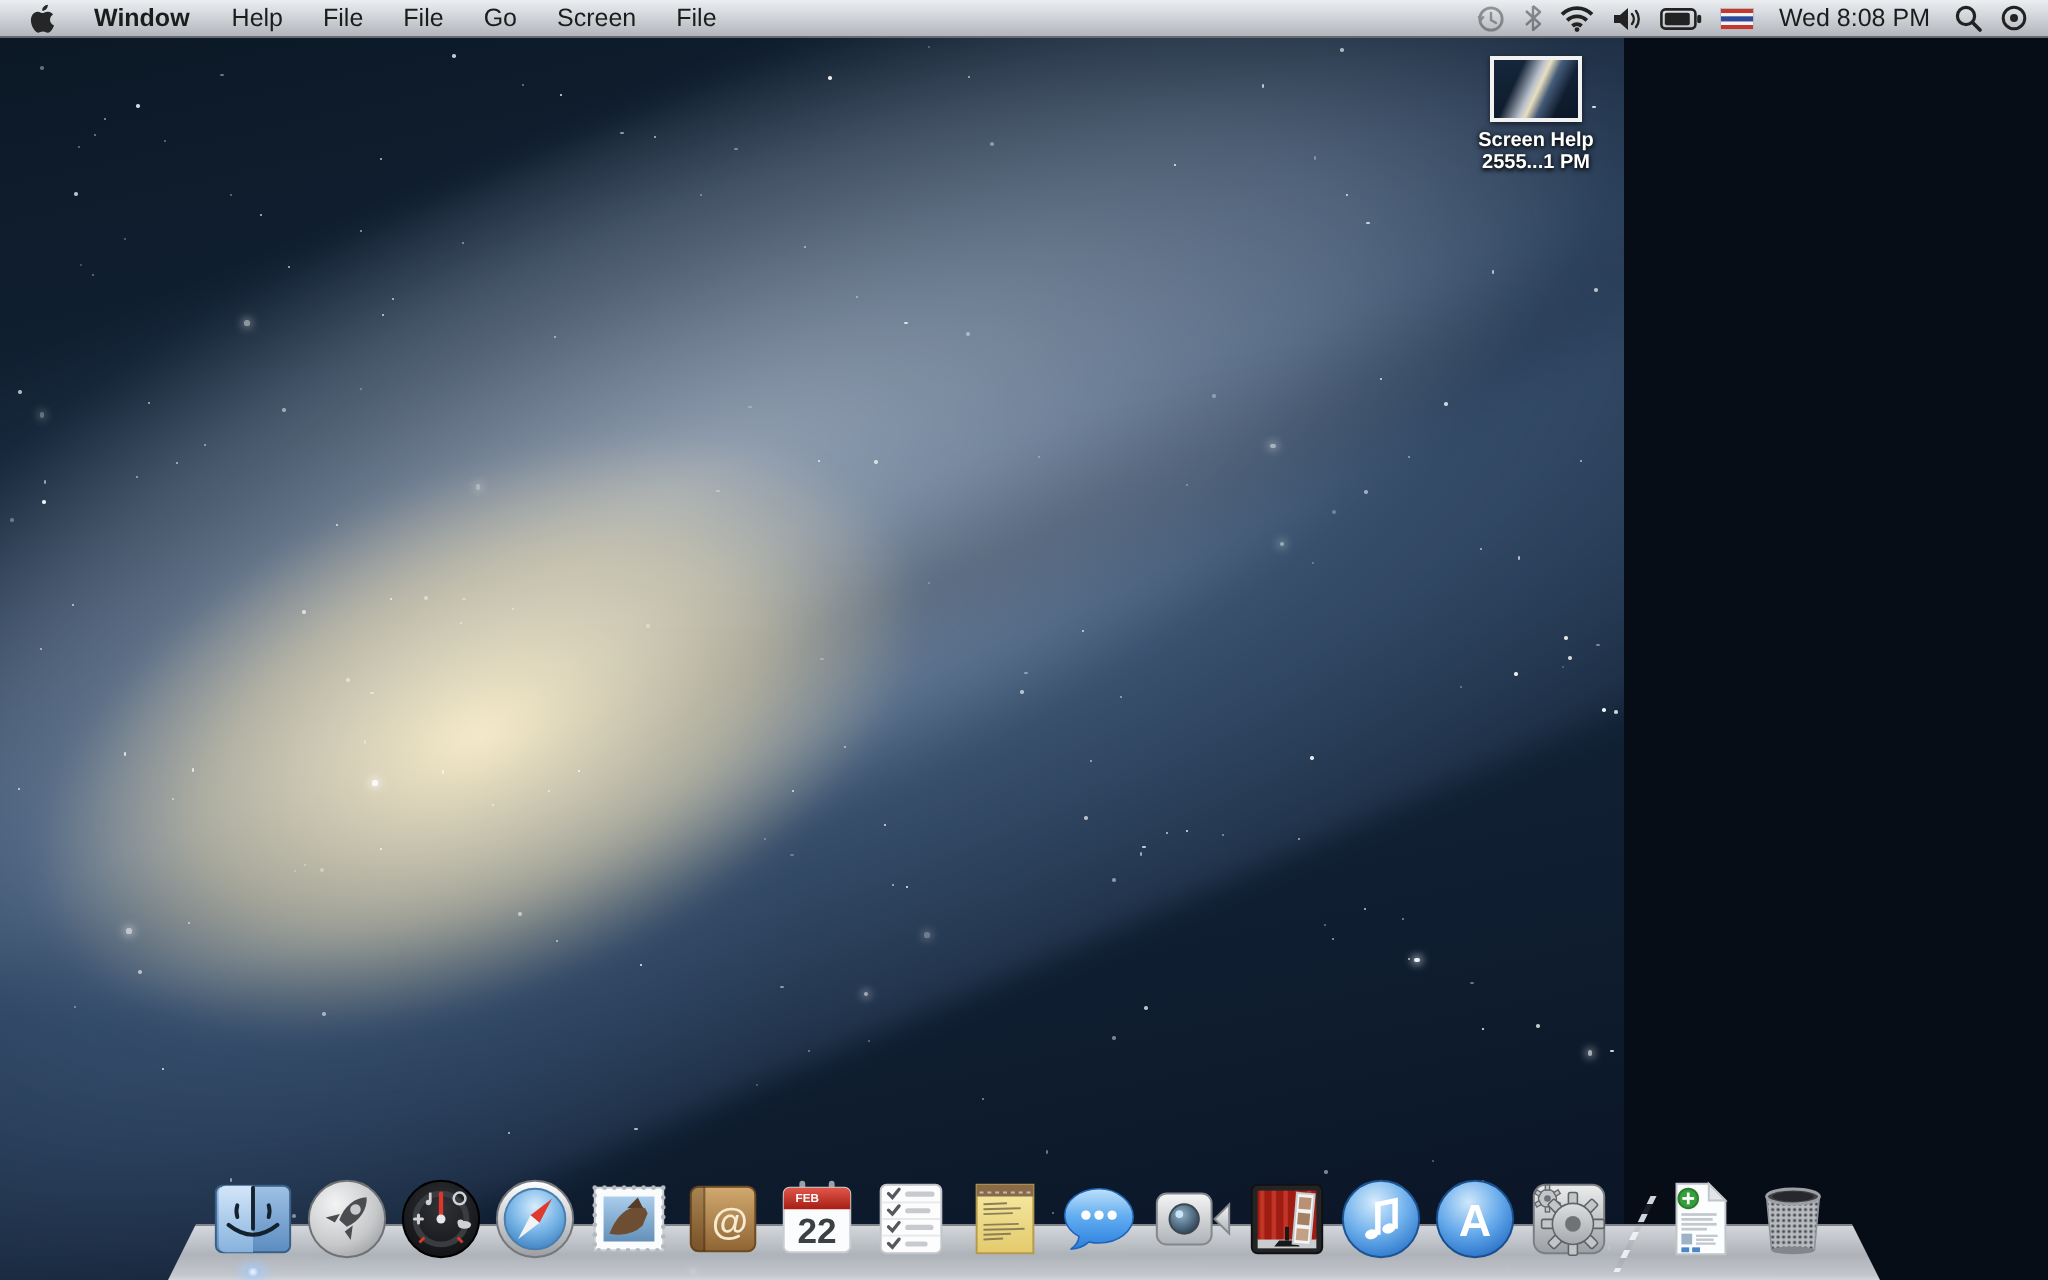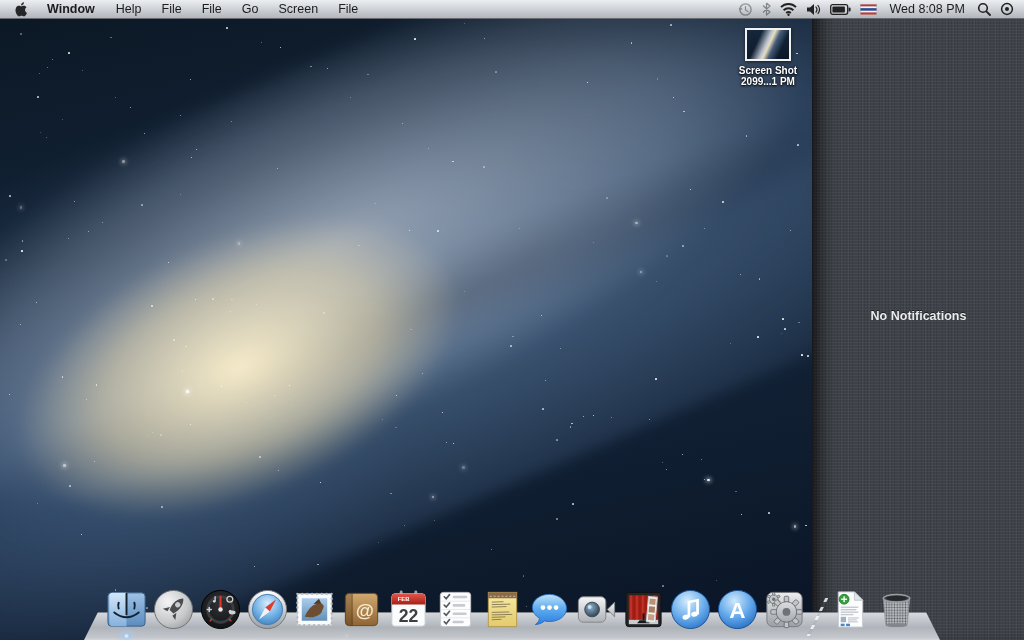--- a/index.html
+++ b/index.html
@@ -81,23 +81,20 @@
     background:repeating-linear-gradient(to bottom, rgba(245,247,250,.85) 0 4px, rgba(130,135,140,.15) 4px 9px);}
   .run-indicator{position:absolute;left:38px;bottom:2px;width:9px;height:4px;border-radius:50%;
     background:radial-gradient(circle, rgba(240,248,255,1), rgba(150,195,255,.7) 60%, transparent 75%);
     box-shadow:0 0 6px 2px rgba(160,205,255,.85);}
 </style>
 </head>
 <body>
 
 <div class="screen">
 
-  <div class="nc-panel">
-    <div class="nc-empty">No Notifications</div>
-  </div>
 
   <div class="desktop">
     <div class="galaxy"></div>
     <div class="star-field">
         <i style="height: 1.7px; width: 1.7px; left: 389.814px; top: 492.718px; opacity: 0.47;"></i>
         <i style="height: 1.7px; width: 1.7px; left: 801.139px; top: 354.327px; opacity: 0.93;"></i>
         <i style="height: 1.7px; width: 1.7px; left: 522.513px; top: 575.359px; opacity: 0.38;"></i>
         <i style="height: 2.6px; width: 2.6px; left: 635.433px; top: 221.703px; opacity: 0.53; box-shadow: rgba(255, 255, 255, 0.8) 0px 0px 4px 1px;"></i>
         <i style="height: 1px; width: 1px; left: 558.814px; top: 630.458px; opacity: 0.44;"></i>
         <i style="height: 1px; width: 1px; left: 172.793px; top: 630.488px; opacity: 0.5;"></i>
@@ -275,22 +272,22 @@
         <i style="height: 1px; width: 1px; left: 403.922px; top: 525.495px; opacity: 0.46;"></i>
         <i style="height: 1px; width: 1px; left: 422.307px; top: 373.452px; opacity: 0.61;"></i>
         <i style="height: 2.6px; width: 2.6px; left: 19.821px; top: 206.421px; opacity: 0.34; box-shadow: rgba(255, 255, 255, 0.8) 0px 0px 4px 1px;"></i>
       </div>
 
     <div class="desktop-file">
       <div class="thumb">
           <div class="mini"></div>
         </div>
       <div class="label">
-        <div>Screen Shot</div>
-        <div>2099...1 PM</div>
+        <div>Screen Help</div>
+        <div>2555...1 PM</div>
       </div>
     </div>
   </div>
 
   <div class="dock">
     <div class="dock-shelf"></div>
     <div class="dock-items">
 
       <div class="dock-item">
         <svg viewBox="0 0 46 46">

